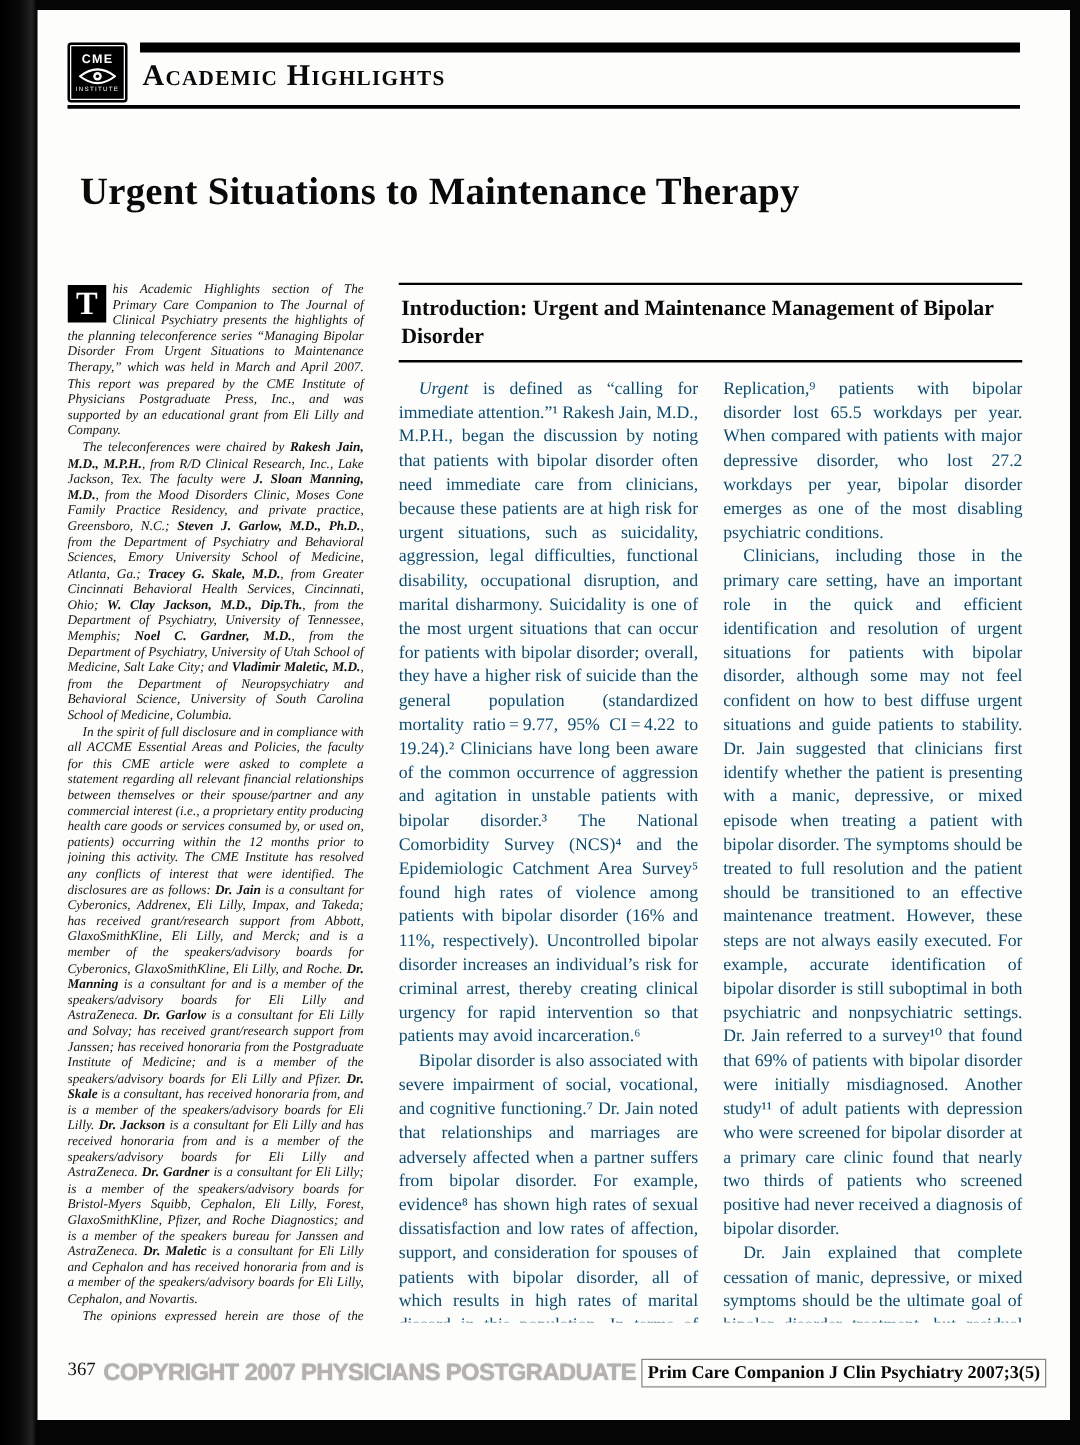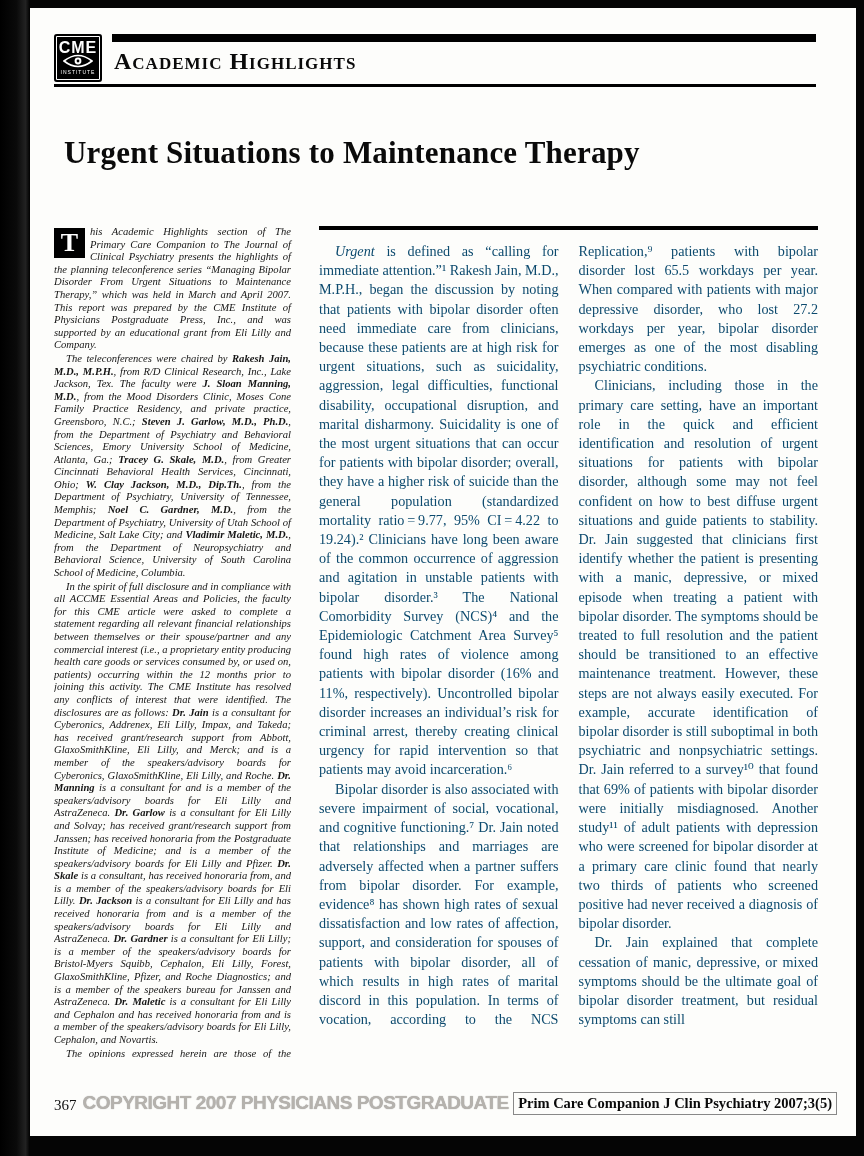--- a/index.html
+++ b/index.html
@@ -17,21 +17,21 @@
   }
 
   
   .header { position:absolute; left:24px; top:26px; right:40px; }
   .header-row { display:flex; align-items:flex-start; }
   .logo {
     width:48px; height:48px; background:#000; border-radius:3px; flex:0 0 auto;
     display:flex; flex-direction:column; align-items:center; justify-content:center;
     color:#fff; font-family:"Liberation Sans",sans-serif; box-shadow:inset 0 0 0 2px #000, inset 0 0 0 3px #fff;
   }
-  .logo .cme { font-size:16px; font-weight:bold; letter-spacing:1px; line-height:11px; }
+  .logo .cme { font-size:10px; font-weight:bold; letter-spacing:1px; line-height:11px; }
   .logo .inst { font-size:5px; letter-spacing:1px; line-height:6px; }
   .logo svg { display:block; margin:1px 0; }
   .header-right { flex:1; margin-left:10px; }
   .bar-thick { height:8px; background:#000; }
   .section-label {
     font-variant:small-caps; font-weight:bold; font-size:24px; letter-spacing:1px;
     padding:6px 0 2px 2px; color:#0a0a0a;
   }
   .bar-thin { height:3px; background:#000; margin-top:2px; }
 
@@ -66,21 +66,21 @@
     font-size:14.2px; line-height:19.2px; text-align:justify; color:#0c4a6e;
   }
   .cols p { margin:0; text-indent:16px; }
 
   .b { font-weight:bold; }
   .i { font-style:italic; }
 
   
   .footer {
     position:absolute; left:24px; right:20px; bottom:22px; height:26px;
-    display:flex; align-items:flex-end;
+    display:flex; align-items:flex-start;
   }
   .pagenum { font-size:15px; flex:0 0 auto; padding-right:6px; background:#fdfdfb; z-index:2; }
   .watermark {
     flex:1; overflow:hidden; white-space:nowrap;
     font-family:"Liberation Sans",sans-serif; font-weight:bold; font-size:19px;
     letter-spacing:-0.5px; color:#b5b2ad; text-shadow:0 0 1px #999;
   }
   .citation {
     flex:0 0 auto; margin-left:-180px; z-index:2; background:#fdfdfb;
     font-weight:bold; font-size:14.5px; padding:2px 4px; color:#0a0a0a;
@@ -122,20 +122,21 @@
 
       <div class="leftcol">
         <p class="first"><span class="dropcap">T</span><span><span>his </span><span>Academic Highlights</span><span> section of The Primary Care Companion to The Journal of Clinical Psychiatry presents the highlights of the planning teleconference series “Managing Bipolar Disorder From Urgent Situations to Maintenance Therapy,” which was held in March and April 2007. This report was prepared by the CME Institute of Physicians Postgraduate Press, Inc., and was supported by an educational grant from Eli Lilly and Company.</span></span></p>
         <p><span>The teleconferences were chaired by </span><span class="b">Rakesh Jain, M.D., M.P.H.</span><span>, from R/D Clinical Research, Inc., Lake Jackson, Tex. The faculty were </span><span class="b">J. Sloan Manning, M.D.</span><span>, from the Mood Disorders Clinic, Moses Cone Family Practice Residency, and private practice, Greensboro, N.C.; </span><span class="b">Steven J. Garlow, M.D., Ph.D.</span><span>, from the Department of Psychiatry and Behavioral Sciences, Emory University School of Medicine, Atlanta, Ga.; </span><span class="b">Tracey G. Skale, M.D.</span><span>, from Greater Cincinnati Behavioral Health Services, Cincinnati, Ohio; </span><span class="b">W. Clay Jackson, M.D., Dip.Th.</span><span>, from the Department of Psychiatry, University of Tennessee, Memphis; </span><span class="b">Noel C. Gardner, M.D.</span><span>, from the Department of Psychiatry, University of Utah School of Medicine, Salt Lake City; and </span><span class="b">Vladimir Maletic, M.D.</span><span>, from the Department of Neuropsychiatry and Behavioral Science, University of South Carolina School of Medicine, Columbia.</span></p>
         <p><span>In the spirit of full disclosure and in compliance with all ACCME Essential Areas and Policies, the faculty for this CME article were asked to complete a statement regarding all relevant financial relationships between themselves or their spouse/partner and any commercial interest (i.e., a proprietary entity producing health care goods or services consumed by, or used on, patients) occurring within the 12 months prior to joining this activity. The CME Institute has resolved any conflicts of interest that were identified. The disclosures are as follows: </span><span class="b">Dr. Jain</span><span> is a consultant for Cyberonics, Addrenex, Eli Lilly, Impax, and Takeda; has received grant/research support from Abbott, GlaxoSmithKline, Eli Lilly, and Merck; and is a member of the speakers/advisory boards for Cyberonics, GlaxoSmithKline, Eli Lilly, and Roche. </span><span class="b">Dr. Manning</span><span> is a consultant for and is a member of the speakers/advisory boards for Eli Lilly and AstraZeneca. </span><span class="b">Dr. Garlow</span><span> is a consultant for Eli Lilly and Solvay; has received grant/research support from Janssen; has received honoraria from the Postgraduate Institute of Medicine; and is a member of the speakers/advisory boards for Eli Lilly and Pfizer. </span><span class="b">Dr. Skale</span><span> is a consultant, has received honoraria from, and is a member of the speakers/advisory boards for Eli Lilly. </span><span class="b">Dr. Jackson</span><span> is a consultant for Eli Lilly and has received honoraria from and is a member of the speakers/advisory boards for Eli Lilly and AstraZeneca. </span><span class="b">Dr. Gardner</span><span> is a consultant for Eli Lilly; is a member of the speakers/advisory boards for Bristol-Myers Squibb, Cephalon, Eli Lilly, Forest, GlaxoSmithKline, Pfizer, and Roche Diagnostics; and is a member of the speakers bureau for Janssen and AstraZeneca. </span><span class="b">Dr. Maletic</span><span> is a consultant for Eli Lilly and Cephalon and has received honoraria from and is a member of the speakers/advisory boards for Eli Lilly, Cephalon, and Novartis.</span></p>
         <p><span>The opinions expressed herein are those of the faculty and do not necessarily reflect the views of the CME provider and publisher or the commercial supporter.</span></p>
       </div>
 
       <div class="maincol">
         <div class="intro-rule"></div>
+        <div class="intro-heading">Introduction: Urgent and Maintenance Management of Bipolar Disorder</div>
         <div class="intro-rule"></div>
         <div class="cols">
           <p><span class="i">Urgent</span><span> is defined as “calling for immediate attention.”¹ Rakesh Jain, M.D., M.P.H., began the discussion by noting that patients with bipolar disorder often need immediate care from clinicians, because these patients are at high risk for urgent situations, such as suicidality, aggression, legal difficulties, functional disability, occupational disruption, and marital disharmony. Suicidality is one of the most urgent situations that can occur for patients with bipolar disorder; overall, they have a higher risk of suicide than the general population (standardized mortality ratio = 9.77, 95% CI = 4.22 to 19.24).² Clinicians have long been aware of the common occurrence of aggression and agitation in unstable patients with bipolar disorder.³ The National Comorbidity Survey (NCS)⁴ and the Epidemiologic Catchment Area Survey⁵ found high rates of violence among patients with bipolar disorder (16% and 11%, respectively). Uncontrolled bipolar disorder increases an individual’s risk for criminal arrest, thereby creating clinical urgency for rapid intervention so that patients may avoid incarceration.⁶</span></p>
           <p><span>Bipolar disorder is also associated with severe impairment of social, vocational, and cognitive functioning.⁷ Dr. Jain noted that relationships and marriages are adversely affected when a partner suffers from bipolar disorder. For example, evidence⁸ has shown high rates of sexual dissatisfaction and low rates of affection, support, and consideration for spouses of patients with bipolar disorder, all of which results in high rates of marital discord in this population. In terms of vocation, according to the NCS Replication,⁹ patients with bipolar disorder lost 65.5 workdays per year. When compared with patients with major depressive disorder, who lost 27.2 workdays per year, bipolar disorder emerges as one of the most disabling psychiatric conditions.</span></p>
           <p><span>Clinicians, including those in the primary care setting, have an important role in the quick and efficient identification and resolution of urgent situations for patients with bipolar disorder, although some may not feel confident on how to best diffuse urgent situations and guide patients to stability. Dr. Jain suggested that clinicians first identify whether the patient is presenting with a manic, depressive, or mixed episode when treating a patient with bipolar disorder. The symptoms should be treated to full resolution and the patient should be transitioned to an effective maintenance treatment. However, these steps are not always easily executed. For example, accurate identification of bipolar disorder is still suboptimal in both psychiatric and nonpsychiatric settings. Dr. Jain referred to a survey¹⁰ that found that 69% of patients with bipolar disorder were initially misdiagnosed. Another study¹¹ of adult patients with depression who were screened for bipolar disorder at a primary care clinic found that nearly two thirds of patients who screened positive had never received a diagnosis of bipolar disorder.</span></p>
           <p><span>Dr. Jain explained that complete cessation of manic, depressive, or mixed symptoms should be the ultimate goal of bipolar disorder treatment, but residual symptoms can still</span></p>
         </div>
       </div>
     </div>
 

